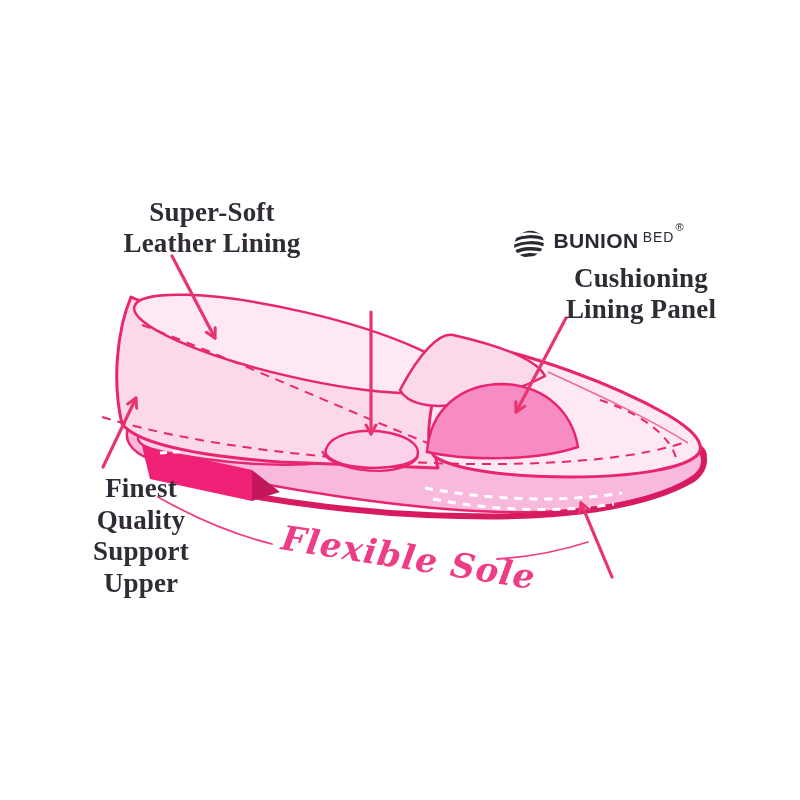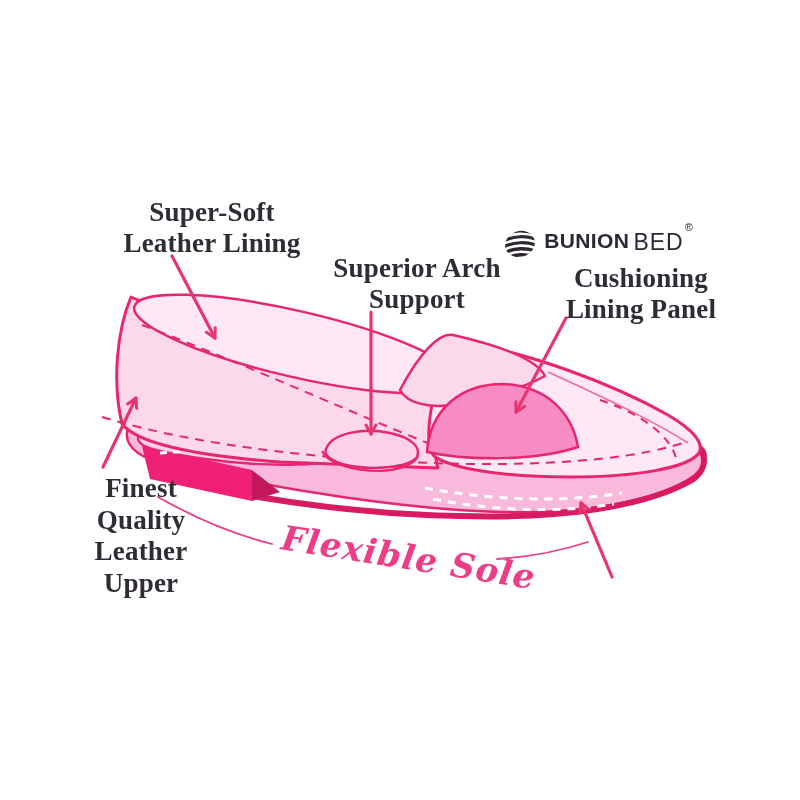--- a/index.html
+++ b/index.html
@@ -27,21 +27,21 @@
   .callout.upper{left:28px;top:473px;width:134px;font-size:27px;line-height:1.17;}
   .callout.layers{left:488px;top:581px;width:280px;font-size:26px;line-height:1.2;}
   .logo-row{
     position:absolute;left:498px;top:229px;width:200px;height:32px;
     display:flex;align-items:flex-start;justify-content:center;
     font-family:Liberation Sans, sans-serif;
     color:#2c2733;
   }
   .logo-row .logo-icon{width:36px;height:30px;margin-right:5px;flex:0 0 auto;}
   .logo-row .w-bold{font-weight:800;font-size:21px;letter-spacing:.4px;}
-  .logo-row .w-light{font-weight:400;font-size:23px;letter-spacing:1px;margin-left:4px;}
+  .logo-row .w-light{font-weight:400;font-size:14px;letter-spacing:1px;margin-left:4px;}
   .logo-row .rmark{font-size:11px;font-weight:400;vertical-align:top;position:relative;top:-8px;margin-left:1px;}
 </style>
 </head>
 <body>
 
 <div class="stage">
 
   <svg class="shoe-svg" viewBox="0 0 800 800" aria-hidden="true">
     <defs>
       <marker id="vhead" markerUnits="userSpaceOnUse" markerWidth="20" markerHeight="20" refX="13" refY="9" orient="auto">
@@ -105,22 +105,20 @@
 
     <g>
       <path d="M158,497 C200,521 240,536 272,544" fill="none" stroke="#ee3c86" stroke-width="1.8" stroke-linecap="round"></path>
       <path d="M497,559 C530,557 560,551 588,542" fill="none" stroke="#ee3c86" stroke-width="1.8" stroke-linecap="round"></path>
       <text x="280" y="549" transform="rotate(9 280 549)" fill="#ee3c86" font-family="'DejaVu Serif','Liberation Serif',serif" font-size="34" font-style="italic" font-weight="bold" letter-spacing="1">Flexible Sole</text>
     </g>
   </svg>
 
   <div class="callout lining">Super-Soft
 Leather Lining</div>
-  <div class="callout arch">Superior Arch
-Support</div>
 
   <div class="logo-row">
     <svg class="logo-icon" viewBox="0 0 36 30" aria-hidden="true">
       <clipPath id="ballclip">
           <ellipse cx="17" cy="15" rx="15" ry="13" transform="rotate(-18 17 15)"></ellipse>
         </clipPath>
       <g clip-path="url(#ballclip)" stroke="#2c2733" fill="none" stroke-linecap="round">
         <path d="M-2,8 C8,0 24,0 36,6" stroke-width="3.4"></path>
         <path d="M-3,14 C9,6 25,6 37,12" stroke-width="3.2"></path>
         <path d="M-3,20 C9,12 26,12 37,18" stroke-width="3.2"></path>
@@ -130,16 +128,16 @@
     </svg>
     <span class="w-bold">BUNION</span>
     <span class="w-light">BED</span>
     <span class="rmark">®</span>
   </div>
 
   <div class="callout stretch">Cushioning
 Lining Panel</div>
   <div class="callout upper">Finest
 Quality
-Leather
+Support
 Upper</div>
 
 </div>
 
 </body></html>

